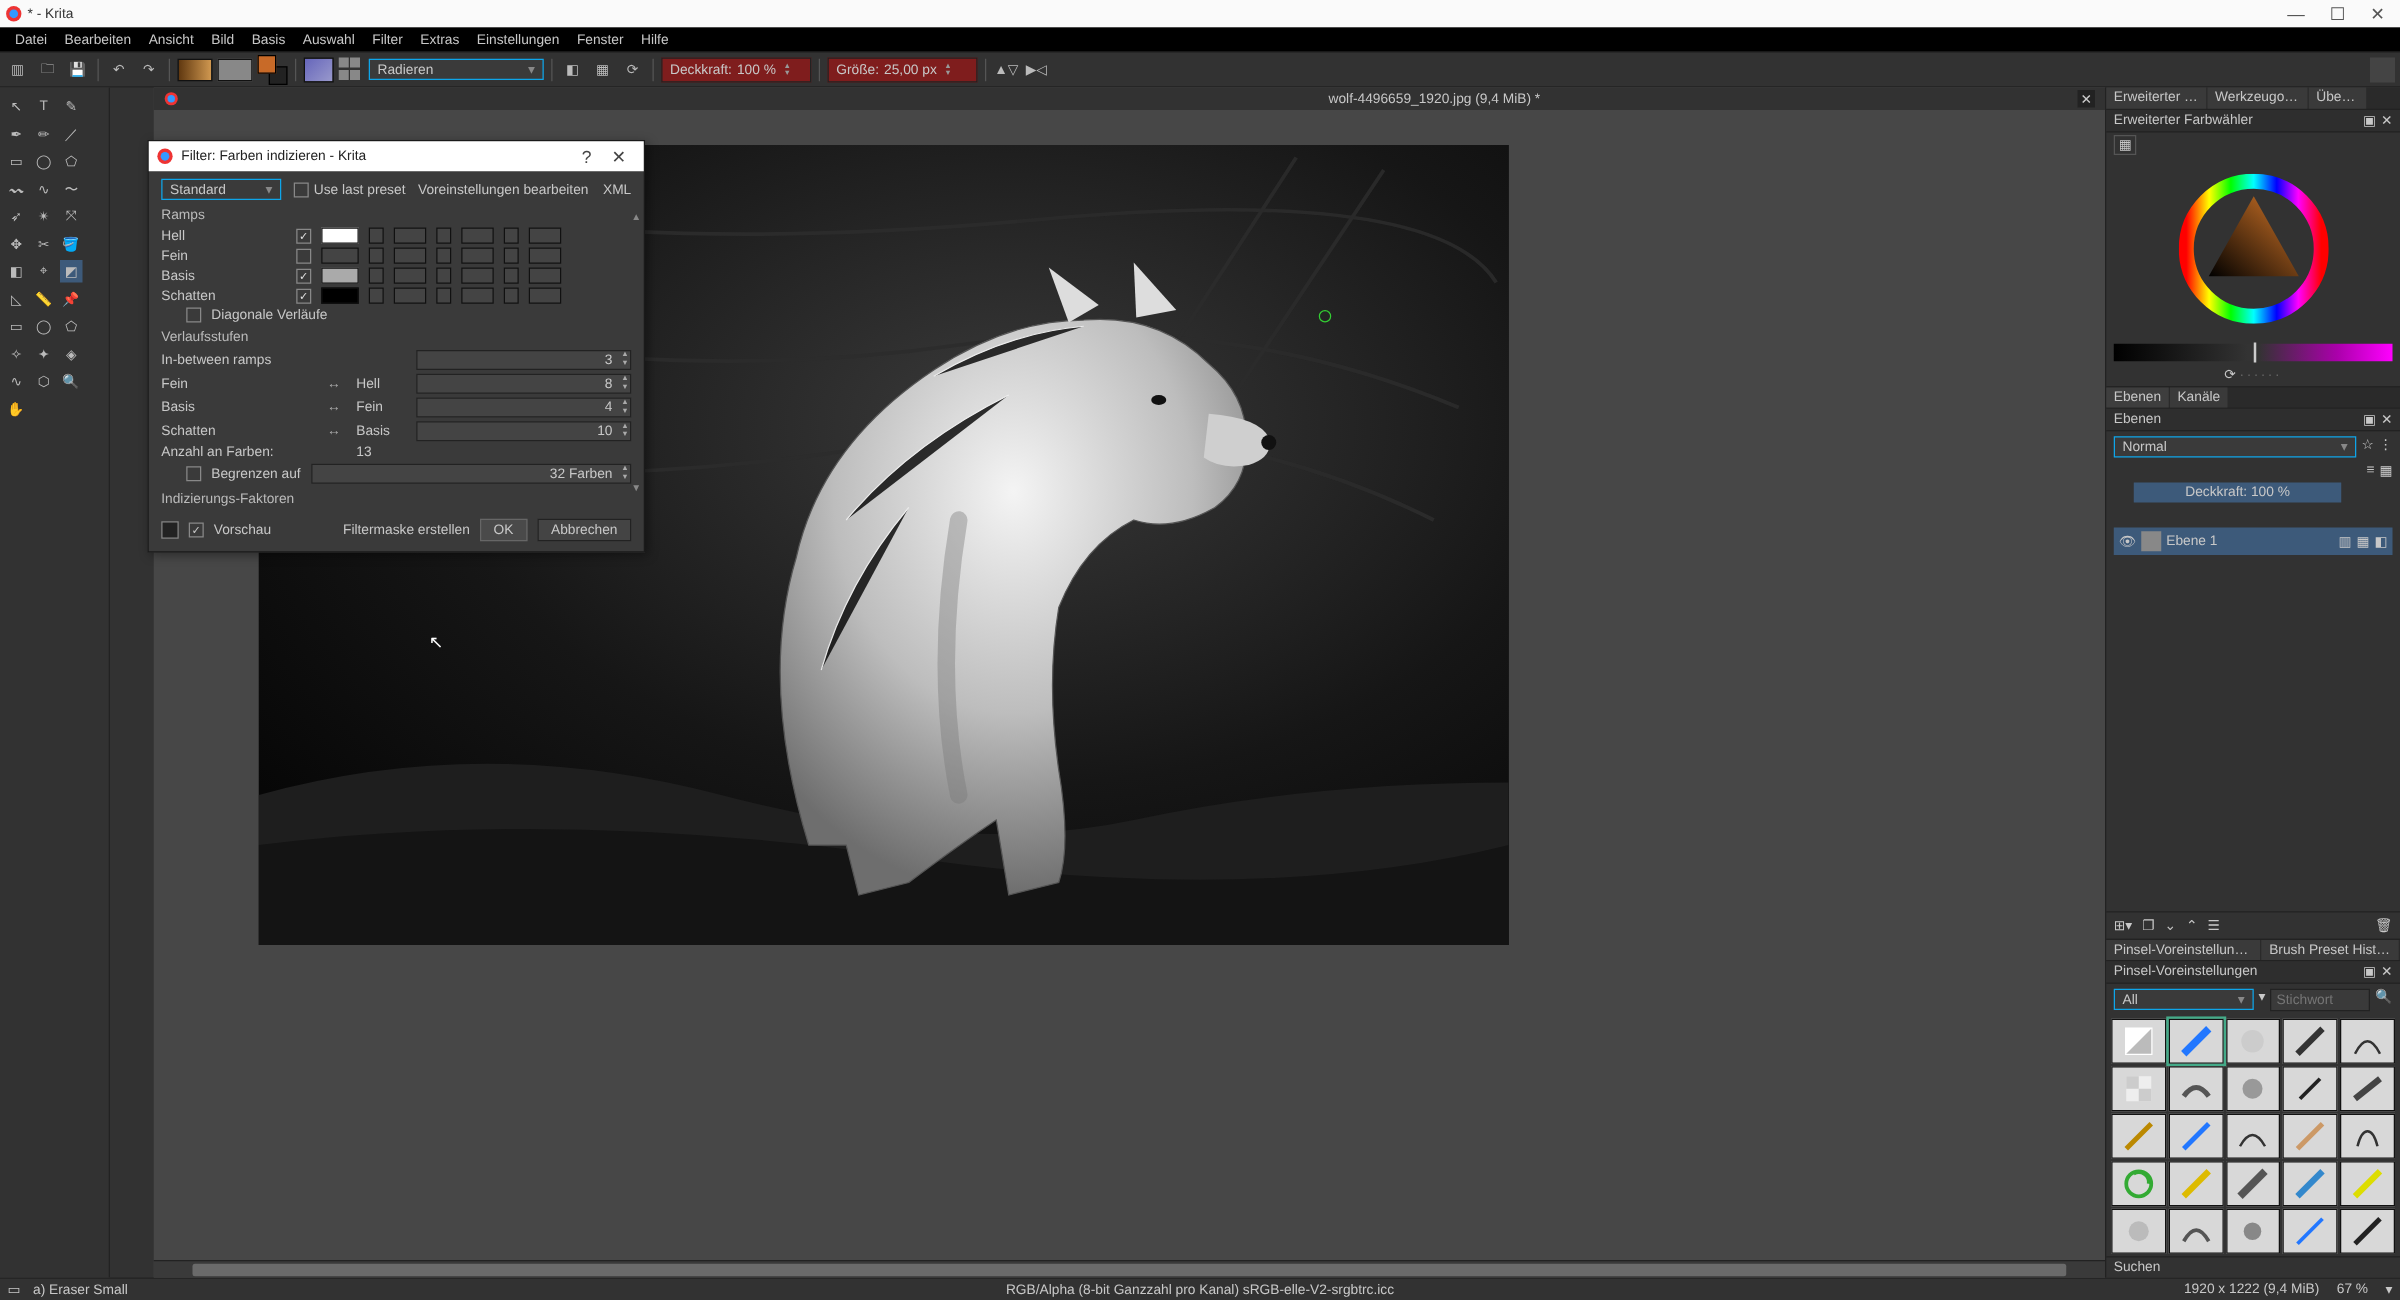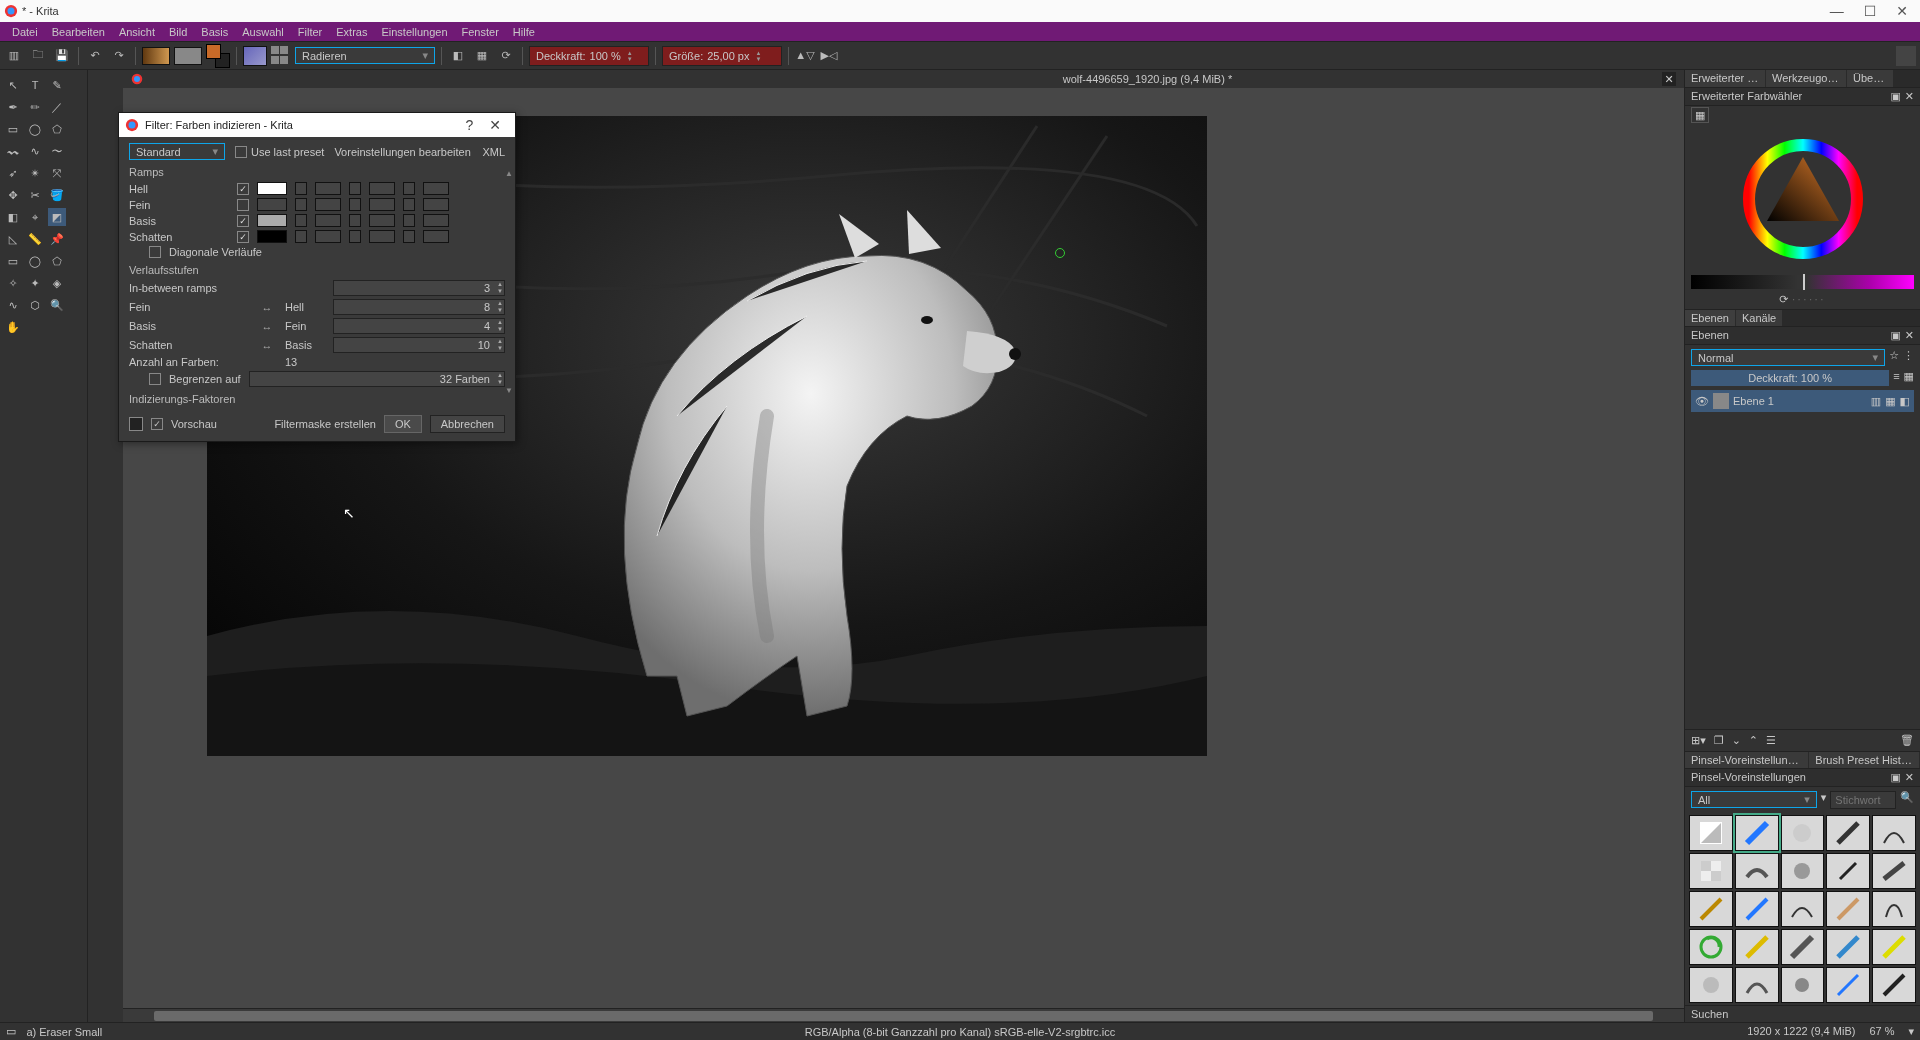--- a/index.html
+++ b/index.html
@@ -6,21 +6,21 @@
 body { width:1920px; height:1040px; background:#323232; overflow:hidden; position:relative; }
 
 
 .titlebar { height:22px; background:#fafafa; display:flex; align-items:center; padding:0 4px; color:#333; }
 .titlebar .logo { width:14px; height:14px; margin-right:4px; }
 .titlebar .ttl { color:#333; }
 .titlebar .winbtns { margin-left:auto; display:flex; gap:20px; padding-right:8px; }
 .titlebar .winbtns span { color:#555; font-size:14px; }
 
 
-.menubar { height:20px; background:#701a75; display:flex; align-items:center; padding:0 6px; gap:2px; border-bottom:1px solid #222; }
+.menubar { height:20px; background:#000000; display:flex; align-items:center; padding:0 6px; gap:2px; border-bottom:1px solid #222; }
 .menubar span { padding:2px 6px; color:#c8c8c8; }
 
 
 .toolbar { height:28px; background:#323232; display:flex; align-items:center; padding:0 4px; gap:4px; border-bottom:1px solid #222; }
 .tb-btn { width:20px; height:20px; display:flex; align-items:center; justify-content:center; color:#bbb; }
 .tb-sep { width:1px; height:18px; background:#555; margin:0 2px; }
 .grad-swatch { width:28px; height:18px; background:linear-gradient(90deg,#603810,#d09850); border:1px solid #111; }
 .pat-swatch { width:28px; height:18px; background:#888; border:1px solid #111; }
 .fgbg-swatch { width:24px; height:24px; position:relative; }
 .fgbg-swatch .fg { position:absolute; top:0; left:0; width:15px; height:15px; background:#c86a28; border:1px solid #000; }
@@ -73,21 +73,21 @@
 .layer-item { margin:2px 6px; height:22px; background:#3d5a7a; display:flex; align-items:center; gap:4px; padding:0 4px; }
 .layer-item .eye { width:14px; text-align:center; }
 .layer-item .thumb { width:16px; height:16px; background:#888; }
 .layer-spacer { flex:1; }
 .layer-btns { display:flex; padding:4px 6px; gap:8px; border-top:1px solid #222; }
 .layer-btns .sp { flex:1; }
 
 .brush-tabs { display:flex; background:#2a2a2a; border-top:1px solid #222; border-bottom:1px solid #222; }
 .brush-filter { display:flex; padding:4px 6px; gap:4px; }
 .brush-filter .combo { flex:1; }
-.brush-filter .search { width:66px; height:18px; background:#3a3a3a; border:1px solid #222; padding:0 4px; }
+.brush-filter .search { width:80px; height:18px; background:#3a3a3a; border:1px solid #222; padding:0 4px; }
 .brush-grid { display:grid; grid-template-columns:repeat(5,1fr); gap:2px; padding:2px 4px; overflow:hidden; }
 .brush-grid .bp { height:36px; background:#d8d8d8; border:1px solid #111; display:flex; align-items:center; justify-content:center; }
 .brush-grid .bp.sel { outline:2px solid #4a8; }
 .brush-search-row { padding:2px 6px; color:#999; border-top:1px solid #222;}
 
 
 .status { height:18px; background:#323232; display:flex; align-items:center; padding:0 6px; gap:10px; border-top:1px solid #222; }
 .status .mid { position:absolute; left:50%; transform:translateX(-50%); }
 .status .rt { margin-left:auto; display:flex; gap:14px; }
 
@@ -369,21 +369,21 @@
       </div>
     <div class="blend-row">
       <div class="combo">
           <span>Normal</span>
           <span class="arrow">▾</span>
         </div>
       <span>☆</span>
       <span>⋮</span>
     </div>
     <div style="display:flex;gap:4px;padding:0 6px 2px 6px;">
-      <div class="opac-row" style="flex:1;margin:0">
+      <div class="opac-row" style="flex:1;margin:16px">
           <span>Deckkraft: 100 %</span>
         </div>
       <span>≡</span>
       <span>▦</span>
     </div>
     <div class="layer-item">
       <span class="eye">👁</span>
       <div class="thumb"></div>
       <span>Ebene 1</span>
       <span style="margin-left:auto">▥</span>

